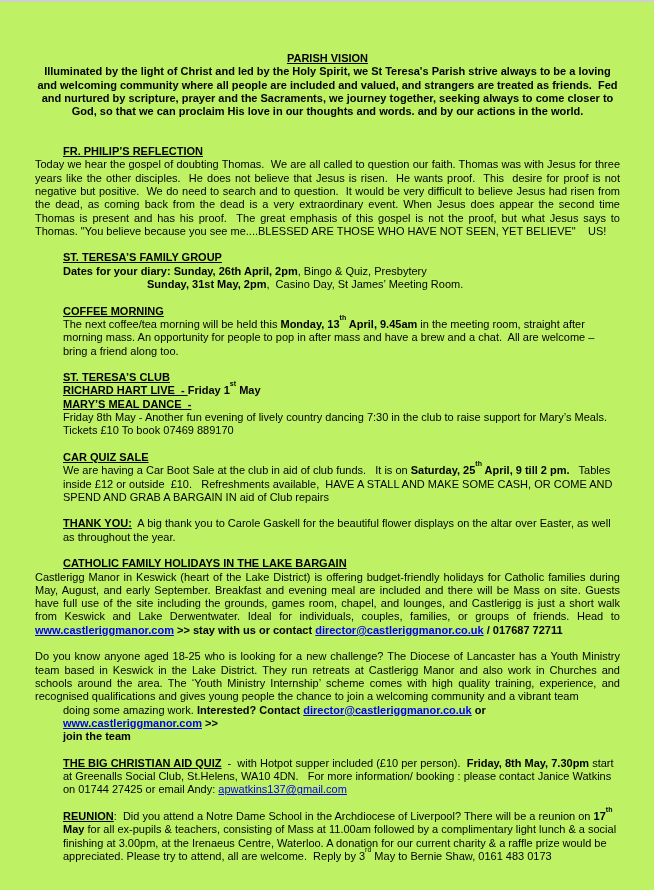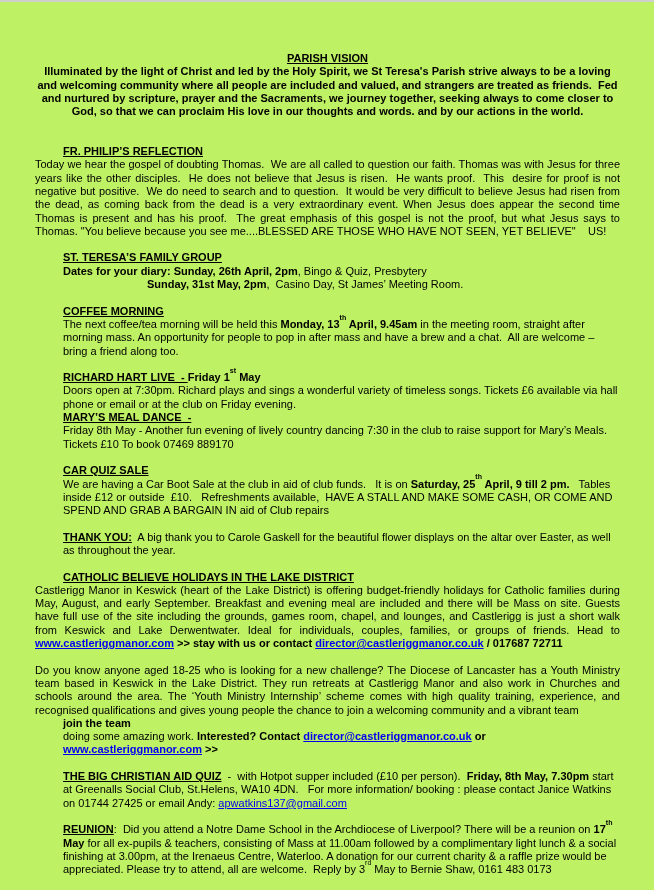--- a/index.html
+++ b/index.html
@@ -55,40 +55,40 @@
       <section class="doc-section" style="margin-top: 13.3px;">
         <div class="blk left"><span class="seg-b seg-u">ST. TERESA’S FAMILY GROUP</span></div>
         <div class="blk left"><span class="seg-b">Dates for your diary: </span><span class="seg-b">Sunday, 26th April, 2pm</span><span>, Bingo &amp; Quiz, Presbytery</span></div>
         <div class="blk left" style="padding-left: 112px;"><span class="seg-b">Sunday, 31st May, 2pm</span><span>,&nbsp; Casino Day, St James’ Meeting Room.</span></div>
       </section>
       <section class="doc-section" style="margin-top: 13.3px;">
         <div class="blk left"><span class="seg-b seg-u">COFFEE MORNING</span></div>
         <div class="blk left"><span>The next coffee/tea morning will be held this </span><span class="seg-b">Monday, 13</span><span class="seg-b"><sup class="ord">th</sup></span><span class="seg-b"> April, 9.45am</span><span> in the meeting room, straight after morning mass. An opportunity for people to pop in after mass and have a brew and a chat.&nbsp; All are welcome – bring a friend along too.</span></div>
       </section>
       <section class="doc-section" style="margin-top: 13.3px;">
+        <div class="blk left"><span class="seg-b seg-u">ST. TERESA’S CLUB</span></div>
         <div class="blk left"><span class="seg-b seg-u">RICHARD HART LIVE&nbsp; - </span><span class="seg-b"> Friday 1</span><span class="seg-b"><sup class="ord">st</sup></span><span class="seg-b"> May</span></div>
-        <div class="blk left"><span>Doors open at 7:30pm. Richard plays and sings a wonderful variety of timeless songs. Tickets £6 available via hall phone or email or at the club on Friday evening.</span></div>
         <div class="blk left"><span class="seg-b seg-u">MARY’S MEAL DANCE&nbsp; - </span></div>
         <div class="blk left"><span>Friday 8th May - Another fun evening of lively country dancing 7:30 in the club to raise support for Mary’s Meals. Tickets £10 To book 07469 889170</span></div>
       </section>
       <section class="doc-section" style="margin-top: 13.3px;">
         <div class="blk left"><span class="seg-b seg-u">CAR QUIZ SALE</span></div>
         <div class="blk left"><span>We are having a Car Boot Sale at the club in aid of club funds.&nbsp;&nbsp; It is on </span><span class="seg-b">Saturday, 25</span><span class="seg-b"><sup class="ord">th</sup></span><span class="seg-b"> April, 9 till 2 pm.</span><span>&nbsp;&nbsp; Tables inside £12 or outside&nbsp; £10.&nbsp;&nbsp; Refreshments available,&nbsp; HAVE A STALL AND MAKE SOME CASH, OR COME AND SPEND AND GRAB A BARGAIN IN aid of Club repairs</span></div>
       </section>
       <section class="doc-section" style="margin-top: 13.3px;">
         <div class="blk left"><span class="seg-b seg-u">THANK YOU:</span><span>&nbsp; A big thank you to Carole Gaskell for the beautiful flower displays on the altar over Easter, as well as throughout the year.</span></div>
       </section>
       <section class="doc-section" style="margin-top: 13.3px;">
-        <div class="blk left"><span class="seg-b seg-u">CATHOLIC BELIEVE HOLIDAYS IN THE LAKE DISTRICT</span></div>
+        <div class="blk left"><span class="seg-b seg-u">CATHOLIC FAMILY HOLIDAYS IN THE LAKE BARGAIN</span></div>
         <div class="blk justify"><span>Castlerigg Manor in Keswick (heart of the Lake District) is offering budget-friendly holidays for Catholic families during May, August, and early September. Breakfast and evening meal are included and there will be Mass on site. Guests have full use of the site including the grounds, games room, chapel, and lounges, and Castlerigg is just a short walk from Keswick and Lake Derwentwater. Ideal for individuals, couples, families, or groups of friends. Head to </span><a class="doc-link seg-b" href="#" style="color: rgb(0, 0, 238);">www.castleriggmanor.com</a><span class="seg-b"> &gt;&gt; stay with us</span><span class="seg-b"> or contact </span><a class="doc-link seg-b" href="#" style="color: rgb(0, 0, 238);">director@castleriggmanor.co.uk</a><span class="seg-b"> / 017687 72711</span></div>
       </section>
       <section class="doc-section" style="margin-top: 13.3px;">
         <div class="blk justify"><span>Do you know anyone aged 18-25 who is looking for a new challenge? The Diocese of Lancaster has a Youth Ministry team based in Keswick in the Lake District. They run retreats at Castlerigg Manor and also work in Churches and schools around the area. The ‘Youth Ministry Internship’ scheme comes with high quality training, experience, and recognised qualifications and gives young people the chance to join a welcoming community and a vibrant team</span></div>
+        <div class="blk left"><span>doing some amazing work. </span><span class="seg-b">Interested? Contact </span><a class="doc-link seg-b" href="#" style="color: rgb(0, 0, 238);">director@castleriggmanor.co.uk</a><span class="seg-b"> or </span><a class="doc-link seg-b" href="#" style="color: rgb(0, 0, 238);">www.castleriggmanor.com</a><span class="seg-b"> &gt;&gt;</span></div>
         <div class="blk left"><span class="seg-b">join the team</span></div>
-        <div class="blk left"><span>doing some amazing work. </span><span class="seg-b">Interested? Contact </span><a class="doc-link seg-b" href="#" style="color: rgb(0, 0, 238);">director@castleriggmanor.co.uk</a><span class="seg-b"> or </span><a class="doc-link seg-b" href="#" style="color: rgb(0, 0, 238);">www.castleriggmanor.com</a><span class="seg-b"> &gt;&gt;</span></div>
       </section>
       <section class="doc-section" style="margin-top: 13.3px;">
         <div class="blk left"><span class="seg-b seg-u">THE BIG CHRISTIAN AID QUIZ</span><span>&nbsp; -&nbsp; with Hotpot supper included (£10 per person).&nbsp; </span><span class="seg-b">Friday, 8th May, 7.30pm</span><span> start at Greenalls Social Club, St.Helens, WA10 4DN.&nbsp;&nbsp; For more information/ booking : please contact Janice Watkins on 01744 27425 or email Andy: </span><a class="doc-link" href="#" style="color: rgb(0, 0, 238);">apwatkins137@gmail.com</a></div>
       </section>
       <section class="doc-section" style="margin-top: 13.3px;">
         <div class="blk left"><span class="seg-b seg-u">REUNION</span><span>:&nbsp; Did you attend a Notre Dame School in the Archdiocese of Liverpool? There will be a reunion on </span><span class="seg-b">17</span><span class="seg-b"><sup class="ord">th</sup></span><span class="seg-b"> May</span><span> for all ex-pupils &amp; teachers, consisting of Mass at 11.00am followed by a complimentary light lunch &amp; a social finishing at 3.00pm, at the Irenaeus Centre, Waterloo. A donation for our current charity &amp; a raffle prize would be appreciated. Please try to attend, all are welcome.&nbsp; Reply by 3</span><span><sup class="ord">rd</sup></span><span> May to Bernie Shaw, 0161 483 0173</span></div>
       </section>
     </div>
 </div>
 

